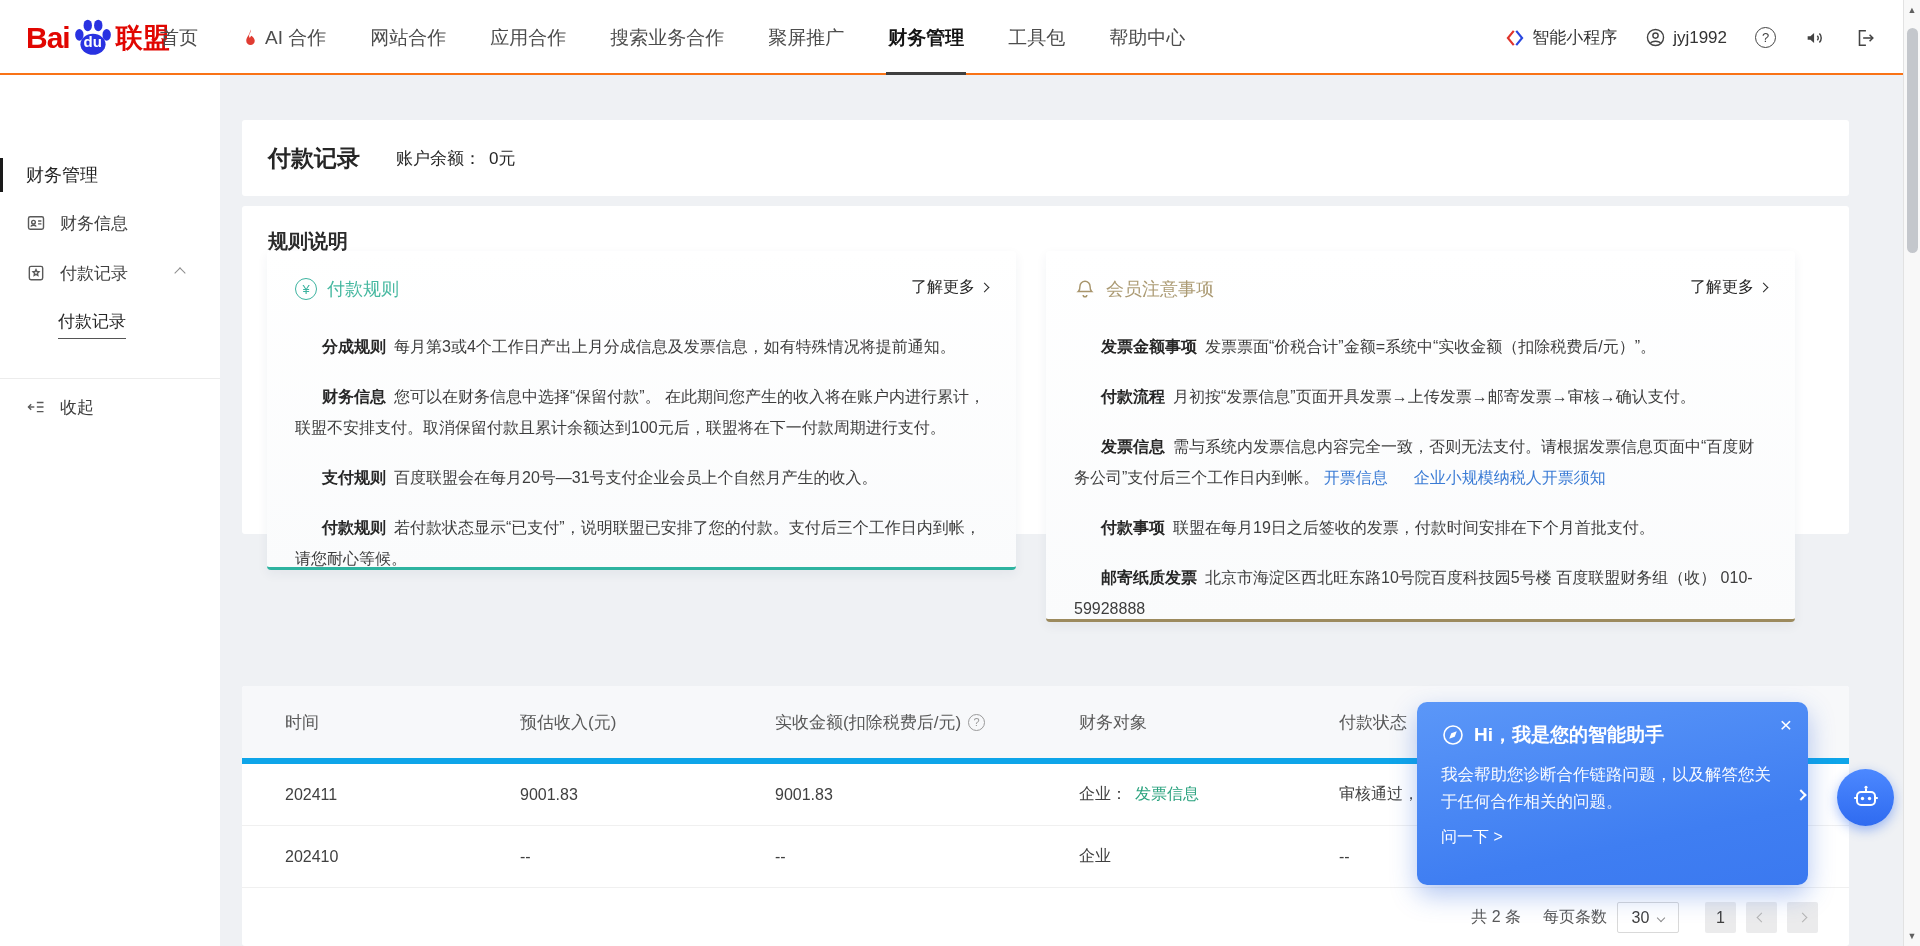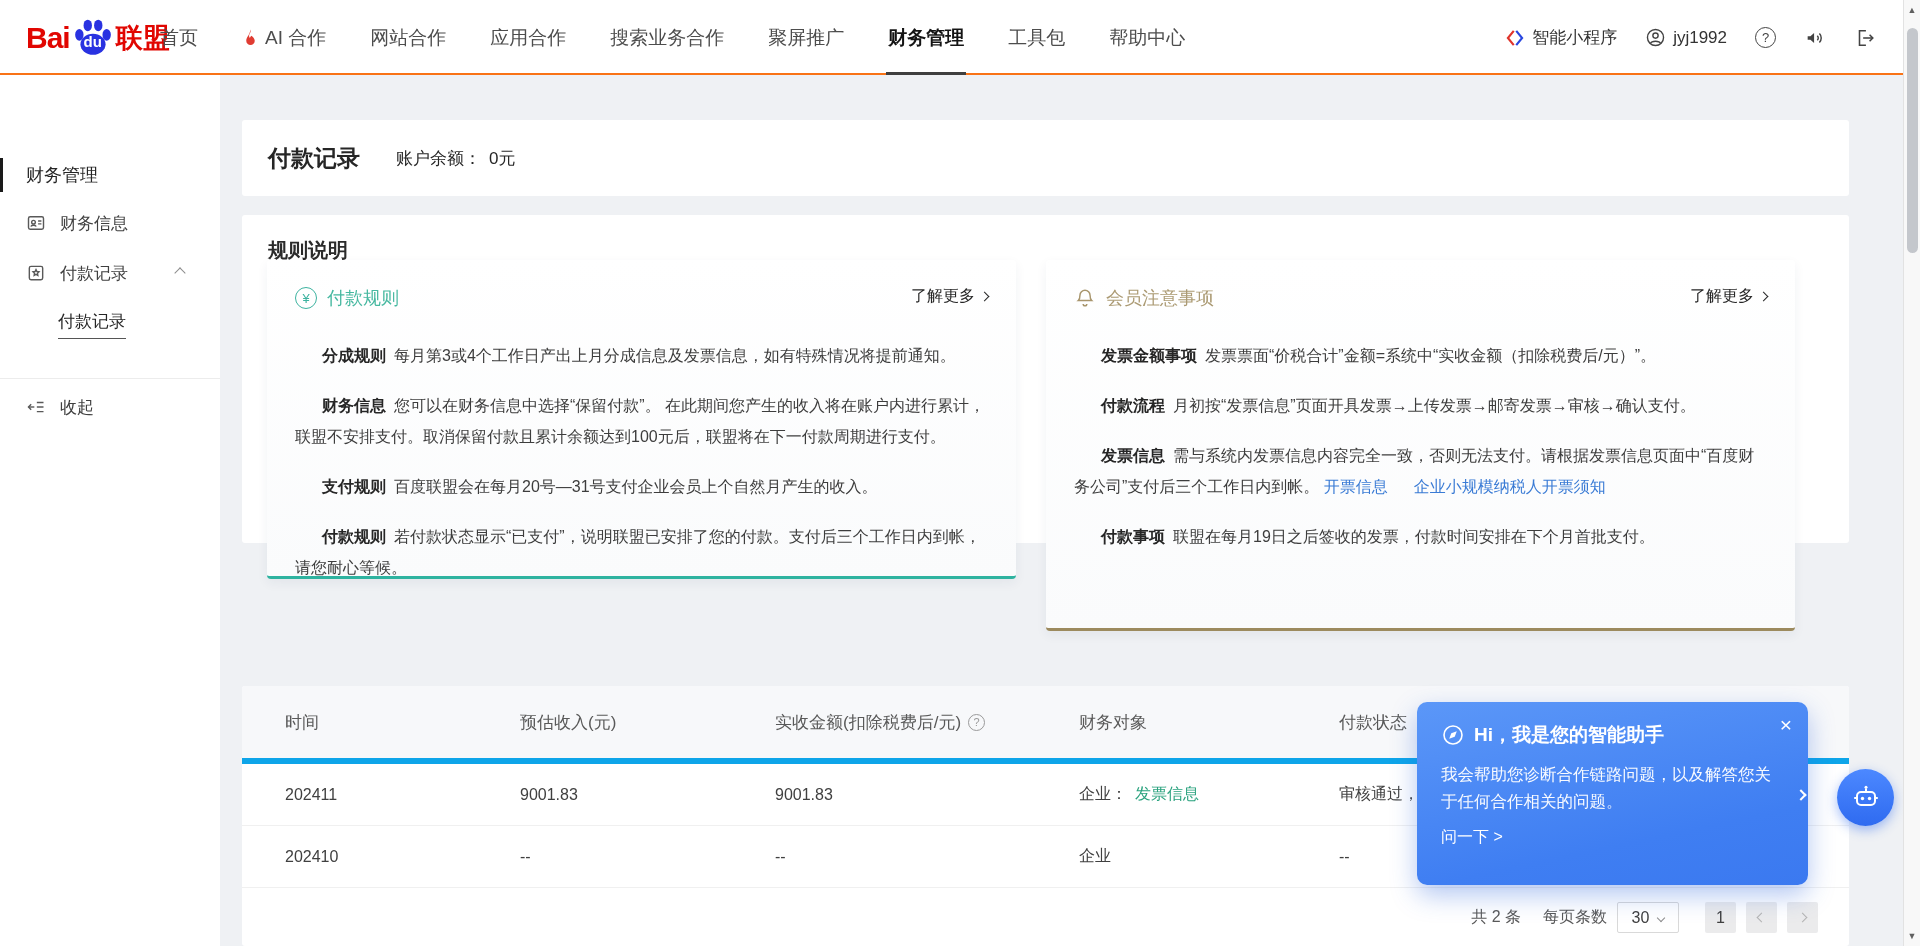--- a/index.html
+++ b/index.html
@@ -47,21 +47,21 @@
   .chev.down { transform:rotate(45deg); }
   .side-chev { position:absolute; right:36px; }
 
   
   .card { position:absolute; background:#fff; border-radius:3px; }
   .header-card { left:242px; top:120px; width:1607px; height:76px; display:flex; align-items:center; }
   .page-title { font-size:23px; font-weight:bold; color:#262626; margin-left:26px; }
   .balance { margin-left:36px; font-size:17px; color:#262626; }
   .balance b { font-weight:normal; margin-left:8px; }
 
-  .rules-card { left:242px; top:215px; width:1607px; height:328px; }
+  .rules-card { left:242px; top:206px; width:1607px; height:328px; }
   .rules-title { position:absolute; top:22px; left:26px; font-size:20px; font-weight:bold; color:#2b2b2b; }
   .rule-box { position:absolute; top:45px; width:749px; border-radius:4px;
               background:linear-gradient(180deg,#ffffff 0%,#fafbfc 100%);
               box-shadow:0 4px 12px rgba(31,56,88,.06); }
   .rule-box.left { left:25px; height:319px; border-bottom:3px solid #2eb3a0; }
   .rule-box.right { left:804px; height:371px; border-bottom:3px solid #9c8a5e; }
   .rule-head { position:absolute; top:26px; left:28px; right:28px; display:flex; align-items:center; gap:10px; }
   .rule-head .t-teal { font-size:18px; color:#46b8a0; }
   .rule-head .t-gold { font-size:18px; color:#ab9a73; }
   .more { position:absolute; right:0; top:0; display:flex; align-items:center; gap:6px;
@@ -289,20 +289,21 @@
           <span>了解更多</span>
           <span class="chev right"></span>
         </a>
       </div>
       <div class="rule-body">
         <p class="rule-p"><b>发票金额事项</b><span>发票票面“价税合计”金额=系统中“实收金额（扣除税费后/元）”。</span></p>
         <p class="rule-p"><b>付款流程</b><span>月初按“发票信息”页面开具发票→上传发票→邮寄发票→审核→确认支付。</span></p>
         <p class="rule-p"><b>发票信息</b><span>需与系统内发票信息内容完全一致，否则无法支付。请根据发票信息页面中“百度财务公司”支付后三个工作日内到帐。</span>
           <a class="blue-link">开票信息</a><a class="blue-link">企业小规模纳税人开票须知</a></p>
         <p class="rule-p"><b>付款事项</b><span>联盟在每月19日之后签收的发票，付款时间安排在下个月首批支付。</span></p>
+        <p class="rule-p"><b>邮寄纸质发票</b><span>北京市海淀区西北旺东路10号院百度科技园5号楼 百度联盟财务组（收） 010-59928888</span></p>
       </div>
     </div>
   </section>
 
   <section class="card table-card">
     <div class="t-head">
       <div class="th-cell">时间</div>
       <div class="th-cell">预估收入(元)</div>
       <div class="th-cell">
         <span>实收金额(扣除税费后/元)</span>

